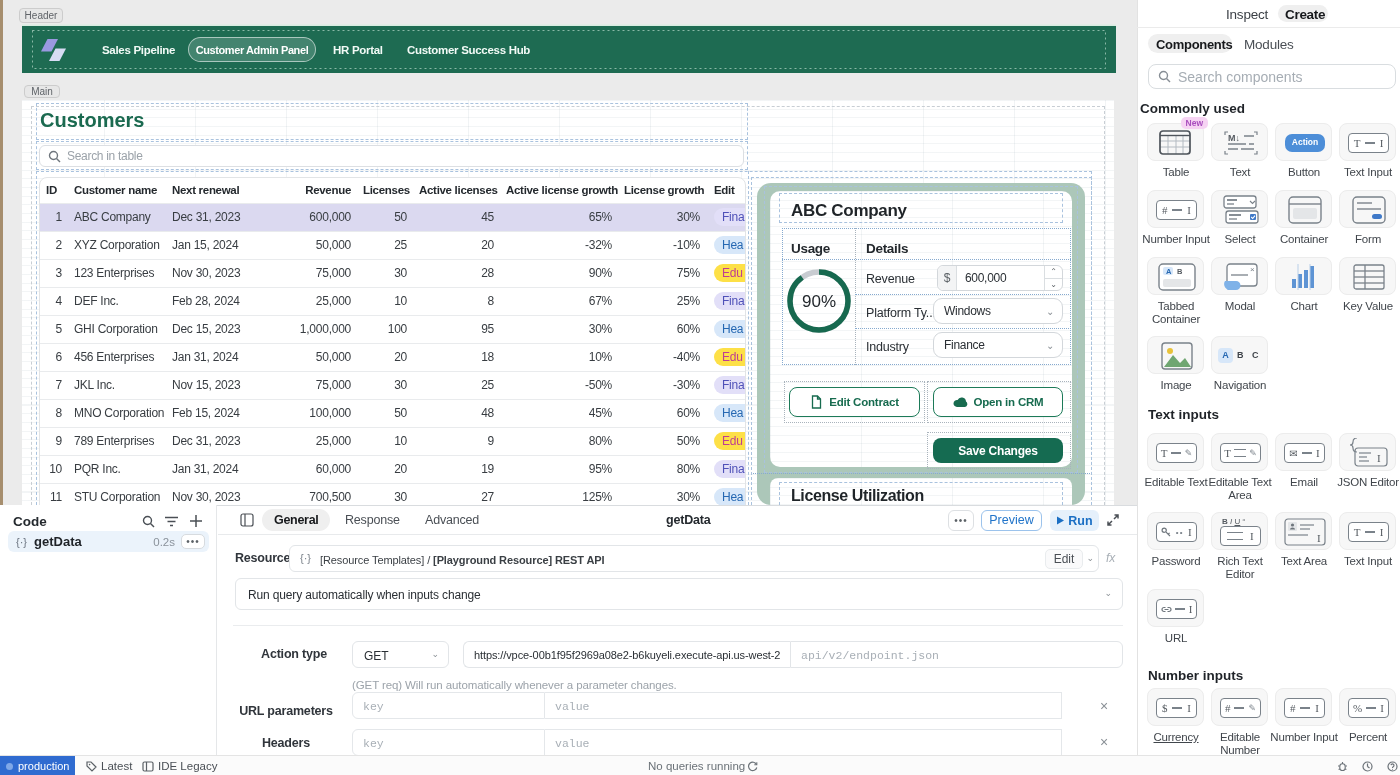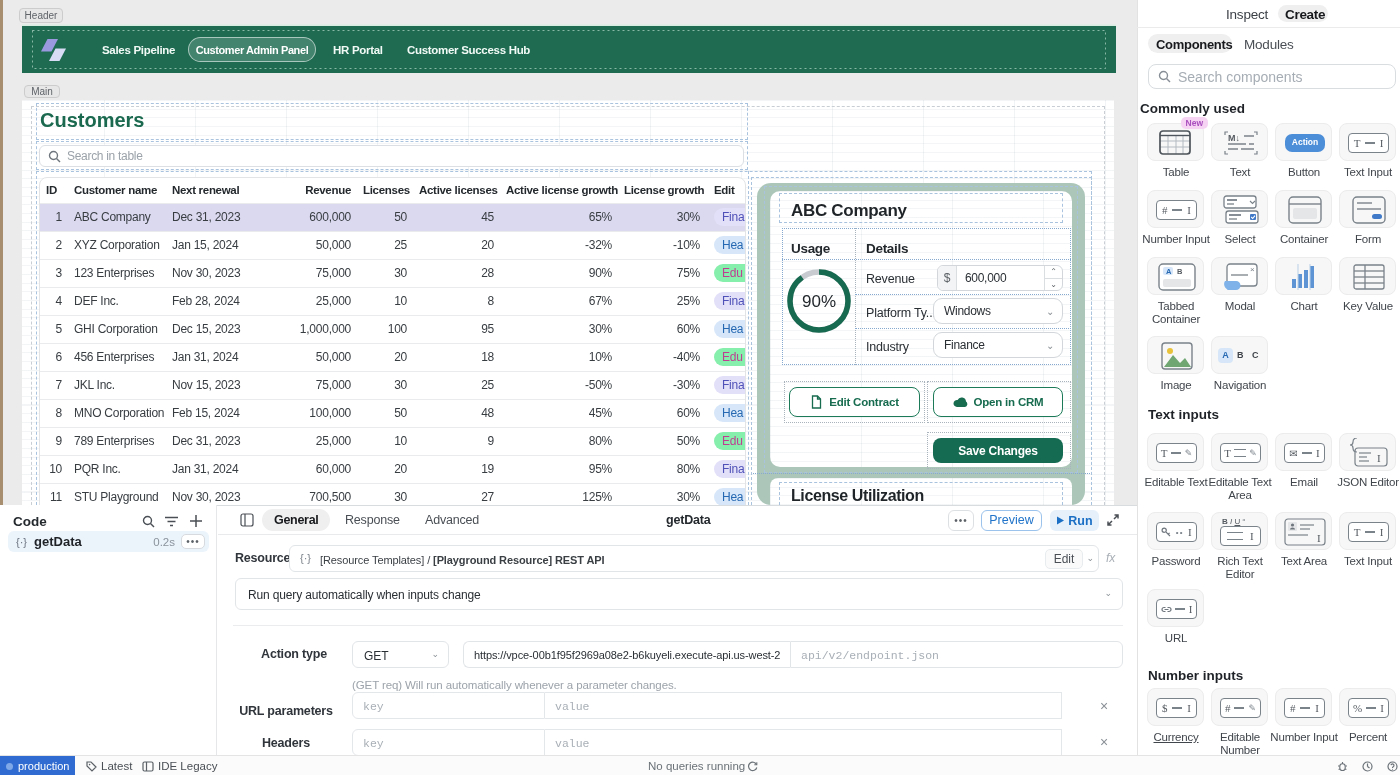--- a/index.html
+++ b/index.html
@@ -38,21 +38,21 @@
   table { border-collapse:collapse; table-layout:fixed; width:707px; font-size:12px; color:#383D42; letter-spacing:-0.25px; }
   th { font-weight:bold; color:#24292E; height:25px; font-size:11.5px; letter-spacing:-0.3px; padding-top:3px; }
   td { height:28px; }
   th, td { padding:0 6px; white-space:nowrap; overflow:hidden; border-bottom:1px solid #E9EBED; }
   .r { text-align:right; }
   .l { text-align:left; }
   tr.sel td { background:#DBD9F0; }
   .pill { display:inline-block; padding:2px 18px 2px 8px; border-radius:10px; font-size:12px; }
   .p-fin { background:#E2DFF8; color:#4F51B8; }
   .p-hea { background:#D7E7F9; color:#2668B2; }
-  .p-edu { background:#86efac; color:#BE3E92; }
+  .p-edu { background:#fde047; color:#BE3E92; }
 
   
   #sage { left:757px; top:183px; width:328px; height:322px; background:#ACC7B9; border-radius:14px; }
   .inner-card { position:absolute; background:#FFFFFF; border-radius:10px;
     background-image:
       repeating-linear-gradient(to right, rgba(120,144,156,0.10) 0 1px, transparent 1px 91px),
       repeating-linear-gradient(to bottom, rgba(120,144,156,0.09) 0 1px, transparent 1px 8.7px); }
   #card1 { left:770px; top:191px; width:302px; height:276px; }
   #card2 { left:770px; top:478px; width:302px; height:27px; border-radius:8px 8px 0 0; }
 
@@ -257,21 +257,21 @@
           <td>Jan 31, 2024</td>
           <td class="r">60,000</td>
           <td class="r">20</td>
           <td class="r">19</td>
           <td class="r">95%</td>
           <td class="r">80%</td>
           <td style="padding-left:8px;"><span class="pill p-fin">Fina</span></td>
         </tr>
       <tr>
           <td class="r">11</td>
-          <td>STU Playground</td>
+          <td>STU Corporation</td>
           <td>Nov 30, 2023</td>
           <td class="r">700,500</td>
           <td class="r">30</td>
           <td class="r">27</td>
           <td class="r">125%</td>
           <td class="r">30%</td>
           <td style="padding-left:8px;"><span class="pill p-hea">Hea</span></td>
         </tr>
     </tbody>
     </table>

